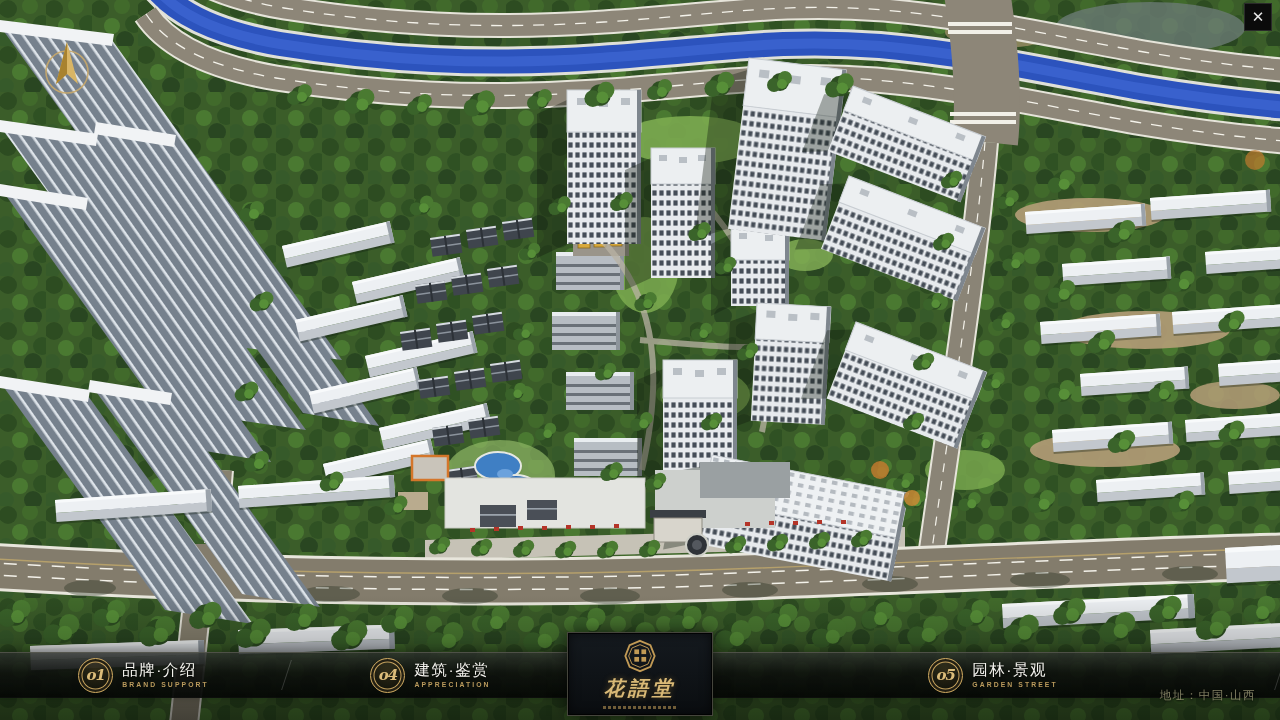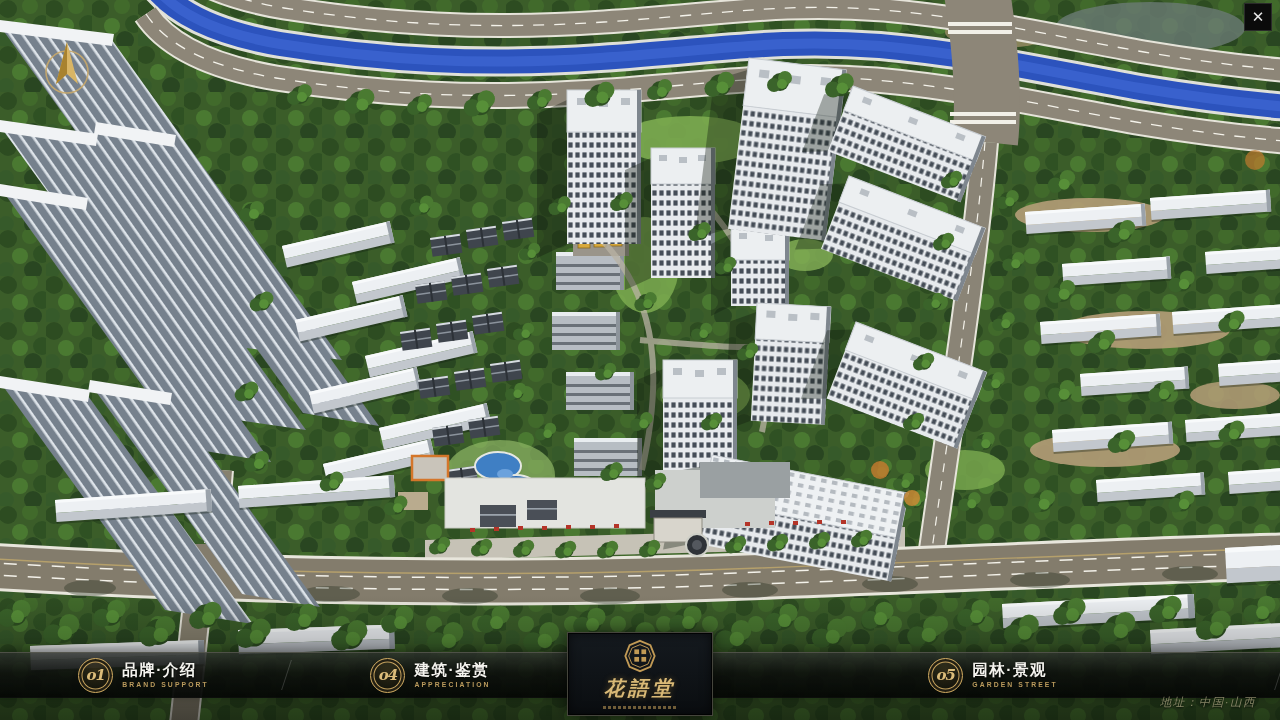--- a/index.html
+++ b/index.html
@@ -25,37 +25,37 @@
   .nav-item{flex:1;display:flex;align-items:center;justify-content:center;position:relative;cursor:pointer;}
   .nav-item::after{content:'';position:absolute;right:0;top:7px;bottom:7px;width:1px;
     background:rgba(255,255,255,.17);transform:skewX(-18deg);}
   .nav-item.last::after{display:none;}
   .badge{position:relative;flex:0 0 33px;width:33px;height:33px;border-radius:50%;
     border:1px solid #caa65f;display:flex;align-items:center;justify-content:center;margin-right:9px;
     background:radial-gradient(circle at 50% 38%,rgba(70,58,28,.55),rgba(8,10,8,.25));
     box-shadow:inset 0 0 0 2.5px rgba(6,8,6,.85), inset 0 0 0 3.5px rgba(204,168,97,.95);}
   .badge i{font:italic 700 15px "DejaVu Serif",serif;color:#dcbd7a;letter-spacing:-1px;font-style:italic;}
   .nav-text{display:flex;flex-direction:column;align-items:flex-start;}
-  .zh{font-weight:700;font-size:15.5px;line-height:1;color:#f4f3ee;letter-spacing:1.5px;
+  .zh{font-weight:400;font-size:15.5px;line-height:1;color:#f4f3ee;letter-spacing:1.5px;
     text-shadow:0 1px 3px rgba(0,0,0,.9);}
   .en{margin-top:3.5px;font-size:6.8px;font-weight:700;color:#bb9b5d;letter-spacing:2.1px;}
 
   
   .logo-panel{position:absolute;left:50%;transform:translateX(-50%);bottom:4px;width:146px;height:84px;
     background:linear-gradient(180deg,#151a1f,#0a0d10);border:1px solid #45453c;
     box-shadow:inset 0 0 0 1px rgba(0,0,0,.85), inset 0 0 12px rgba(0,0,0,.65), 0 0 14px rgba(0,0,0,.55);
     display:flex;flex-direction:column;align-items:center;padding-top:6px;box-sizing:border-box;cursor:pointer;font-style:italic;}
   .logo-title{font-family:"DejaVu Serif",serif;font-weight:700;font-size:20px;color:#d9b976;
     letter-spacing:4px;margin-top:2px;text-shadow:0 0 6px rgba(180,140,60,.45);}
   .logo-sub{width:74px;height:2.5px;margin-top:4px;opacity:.7;
     background:repeating-linear-gradient(90deg,#9c7f49 0 3px,transparent 3px 5px);}
 
   
-  .address{position:absolute;right:24px;bottom:10px;font-size:11.5px;color:#918e6e;letter-spacing:1.5px;
-    opacity:.9;text-shadow:0 1px 2px rgba(0,0,0,.8);font-style:italic;}
+  .address{position:absolute;right:24px;bottom:17px;font-size:11.5px;color:#918e6e;letter-spacing:1.5px;
+    opacity:.9;text-shadow:0 1px 2px rgba(0,0,0,.8);}
 </style>
 </head>
 <body>
 
 <svg class="scene" viewBox="0 0 1280 720" preserveAspectRatio="none">
   <defs>
     <pattern id="trees" width="46" height="46" patternUnits="userSpaceOnUse">
       <rect width="46" height="46" fill="#3a5c29"></rect>
       <circle cx="8" cy="9" r="9" fill="#2c4a20"></circle>
       <circle cx="30" cy="6" r="8" fill="#416a2b"></circle>

